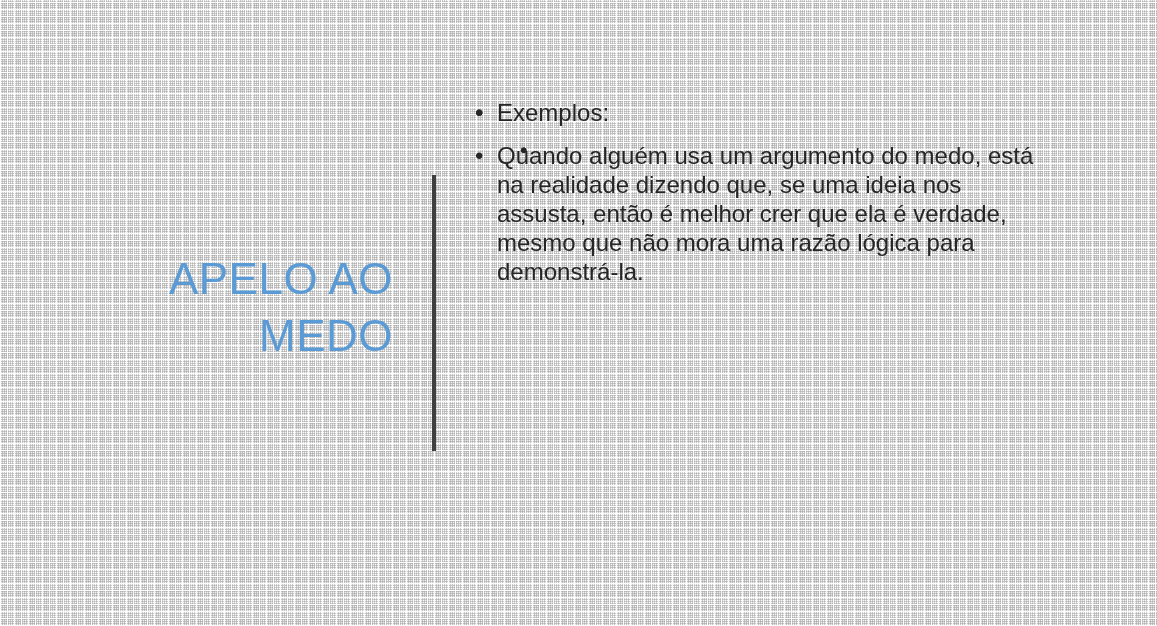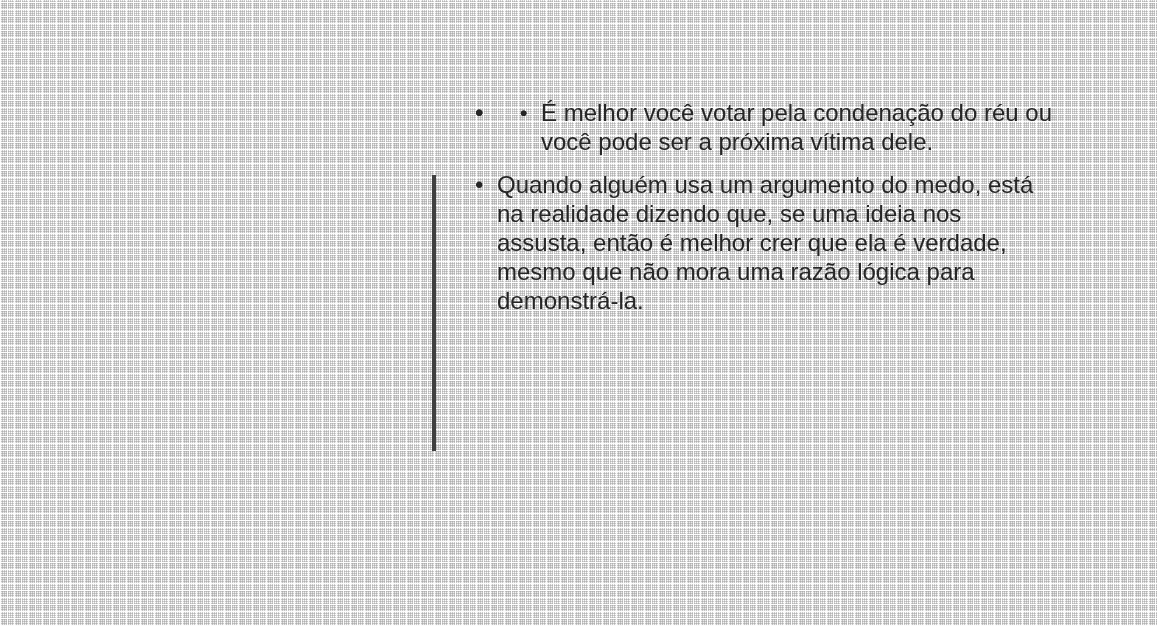--- a/index.html
+++ b/index.html
@@ -90,25 +90,26 @@
   }
   .bullet-list li.level-2 .bullet-glyph{
     left:60px;
     font-size:21px;
   }
 </style>
 </head>
 <body>
 
 <div class="slide">
+  <div class="slide-title">APELO AO MEDO</div>
 
   <div class="divider"></div>
 
   <div class="content">
     <ul class="bullet-list" id="bullet-list">
         <li class="level-1"><span class="bullet-glyph">•</span></li>
-        <li class="level-1"><span class="bullet-glyph">•</span></li>
+        <li class="level-1"><span class="bullet-glyph">•</span><span>Exemplos:</span></li>
         <li class="level-2"><span class="bullet-glyph">•</span></li>
-        <li class="level-2"><span class="bullet-glyph">•</span><span>É melhor você votar pela condenação do réu ou você pode ser a próxima vítima dele.</span></li>
+        <li class="level-2"><span class="bullet-glyph">•</span></li>
         <li class="level-1"><span class="bullet-glyph">•</span><span>Quando alguém usa um argumento do medo, está na realidade dizendo que, se uma ideia nos assusta, então é melhor crer que ela é verdade, mesmo que não mora uma razão lógica para demonstrá-la.</span></li>
       </ul>
   </div>
 </div>
 
 </body></html>

